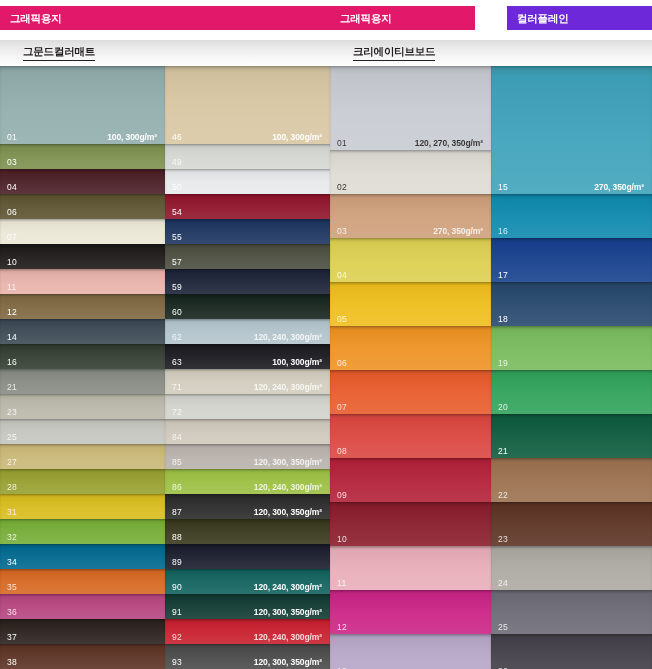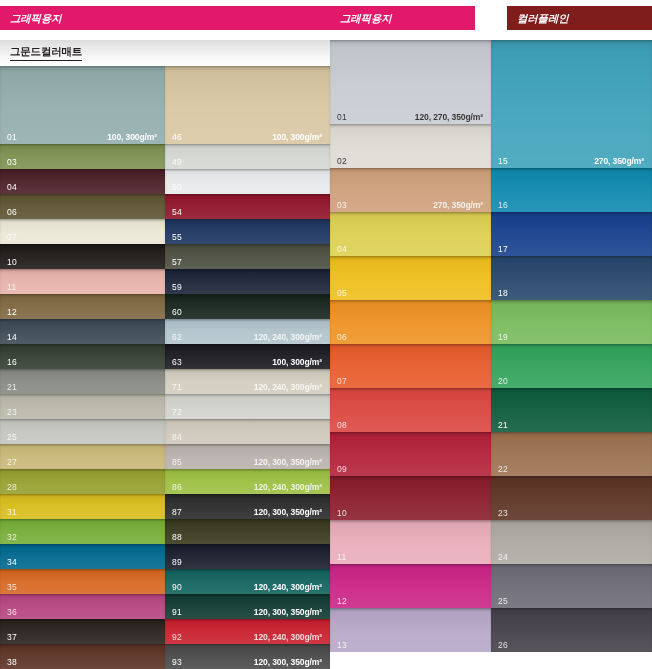--- a/index.html
+++ b/index.html
@@ -40,34 +40,33 @@
     flex: 1 1 50%;
     display: flex;
     align-items: center;
     padding-left: 10px;
     font-size: 10.5px;
     font-weight: bold;
     color: #ffffff;
     letter-spacing: -0.2px;
     line-height: 1;
     white-space: nowrap;
-    font-style: italic;
   }
   .tab.pink   { background: #e2186a; }
   .tab.orange { background: #f08000; }
 
   
   .tabgap { flex: 0 0 10px; }
 
   
   .sectiontitle {
     flex: 0 0 26px;
     display: flex;
     align-items: center;
-    padding-left: 10px;
+    padding-left: 23px;
     background: linear-gradient(180deg,#dcdcdc 0%,#e9e9e9 28%,#f7f7f7 72%,#fdfdfd 100%);
     font-size: 10.5px;
     font-weight: bold;
     color: #231f20;
     letter-spacing: -0.2px;
     border-bottom: 1px solid #ffffff;
     white-space: nowrap;
     text-align: right;
   }
   .sectiontitle .u { border-bottom: 1px solid #231f20; padding-bottom: 1px; }
@@ -292,23 +291,26 @@
             <span class="code">93</span>
             <span class="gsm">120, 300, 350g/m²</span>
           </div>
         </div>
       </div>
     </div>
     <div class="panelgap"></div>
     <div class="panel right">
       <div class="tabbar">
         <div class="tab pink" style="background: rgb(226, 24, 106);">그래픽용지</div>
-        <div class="tab orange" style="background: #7f1d1d; margin-left: 32px;">컬러플레인</div>
+        <div class="tab orange" style="background: #6d28d9; margin-left: 32px;">컬러플레인</div>
       </div>
       <div class="tabgap"></div>
+      <div class="sectiontitle">
+        <span class="u">크리에이티브보드</span>
+      </div>
       <div class="grid">
         <div class="col">
           <div class="swatch dark" style="background: rgb(200, 204, 210); height: 84px; flex: 0 0 84px;">
             <span class="code">01</span>
             <span class="gsm">120, 270, 350g/m²</span>
           </div>
           <div class="swatch dark" style="background: rgb(222, 220, 212); height: 44px; flex: 0 0 44px;">
             <span class="code">02</span>
           </div>
           <div class="swatch faint" style="background: rgb(207, 160, 124); height: 44px; flex: 0 0 44px;">

